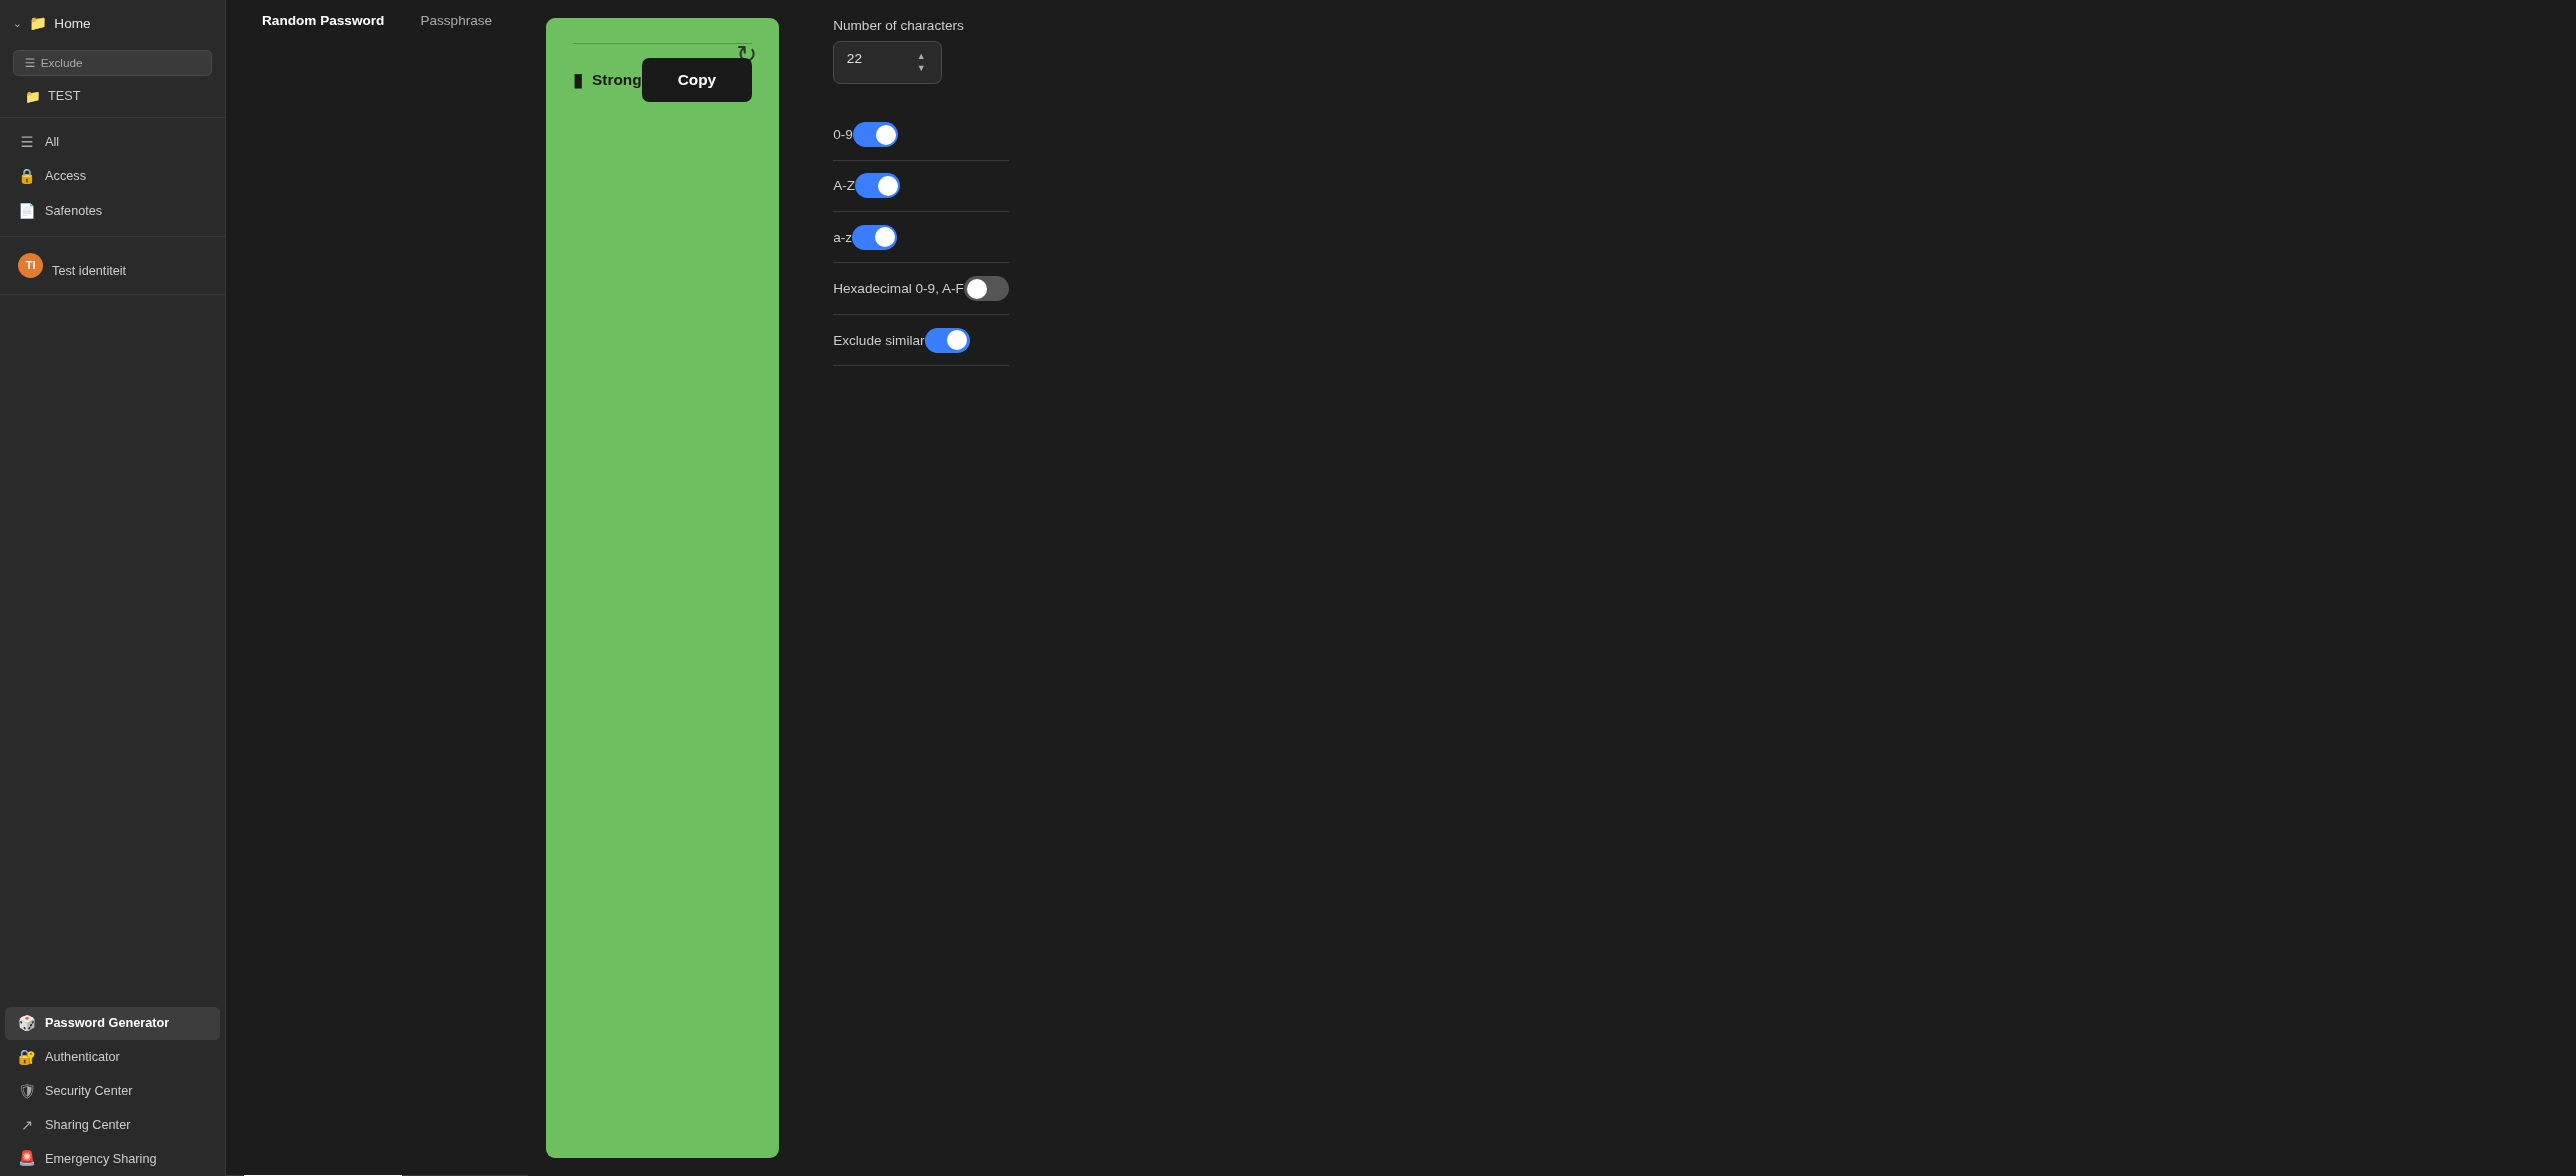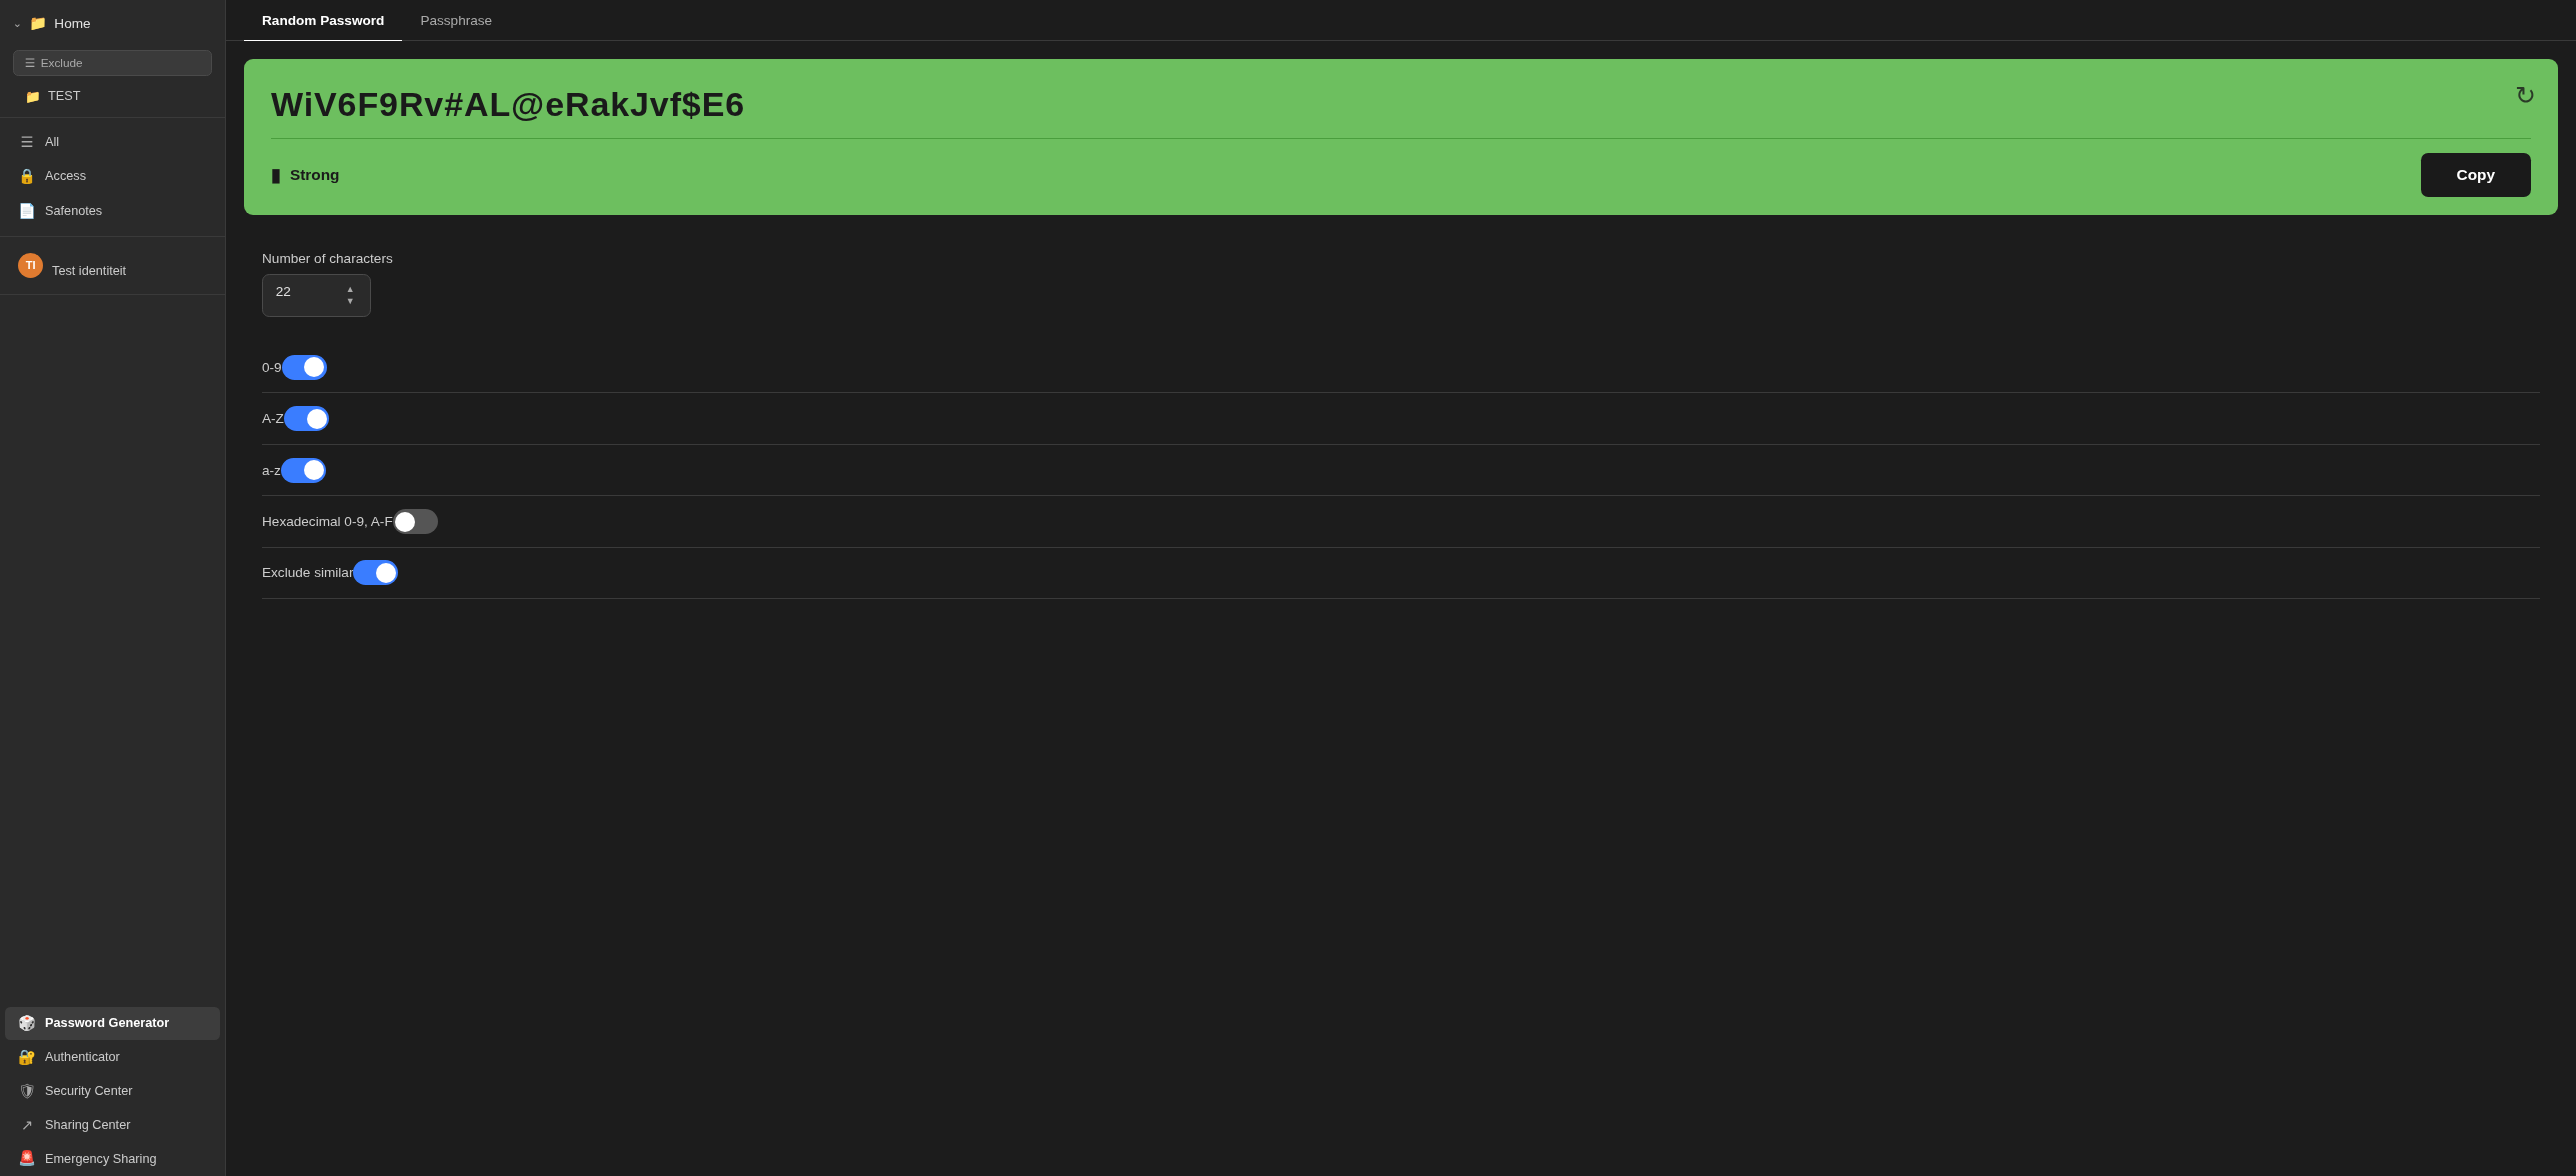--- a/index.html
+++ b/index.html
@@ -131,21 +131,21 @@
     }
 
     .sidebar-bottom {
       margin-top: auto;
     }
 
     
     .main {
       flex: 1;
       display: flex;
-      flex-direction: column;
+      flex-direction: row;
       background: #1c1c1c;
       overflow-y: auto;
     }
 
     
     .tabs {
       display: flex;
       gap: 0;
       border-bottom: 0.9px solid #3a3a3a;
       padding: 0 18px;
@@ -413,21 +413,20 @@
   <div class="tabs">
     <div class="tab active">
       <span>Random Password</span>
     </div>
     <div class="tab">
       <span>Passphrase</span>
     </div>
   </div>
 
   <div class="password-display">
-    <div class="password-text">WiV6F9Rv#AL@eRakJvf$E6</div>
     <button class="refresh-btn">
       <span>↻</span>
     </button>
     <div class="password-divider"></div>
     <div class="password-footer">
       <div class="strength-badge">
         <span class="shield-icon">▮</span>
         <span>Strong</span>
       </div>
       <button class="copy-btn">Copy</button>

